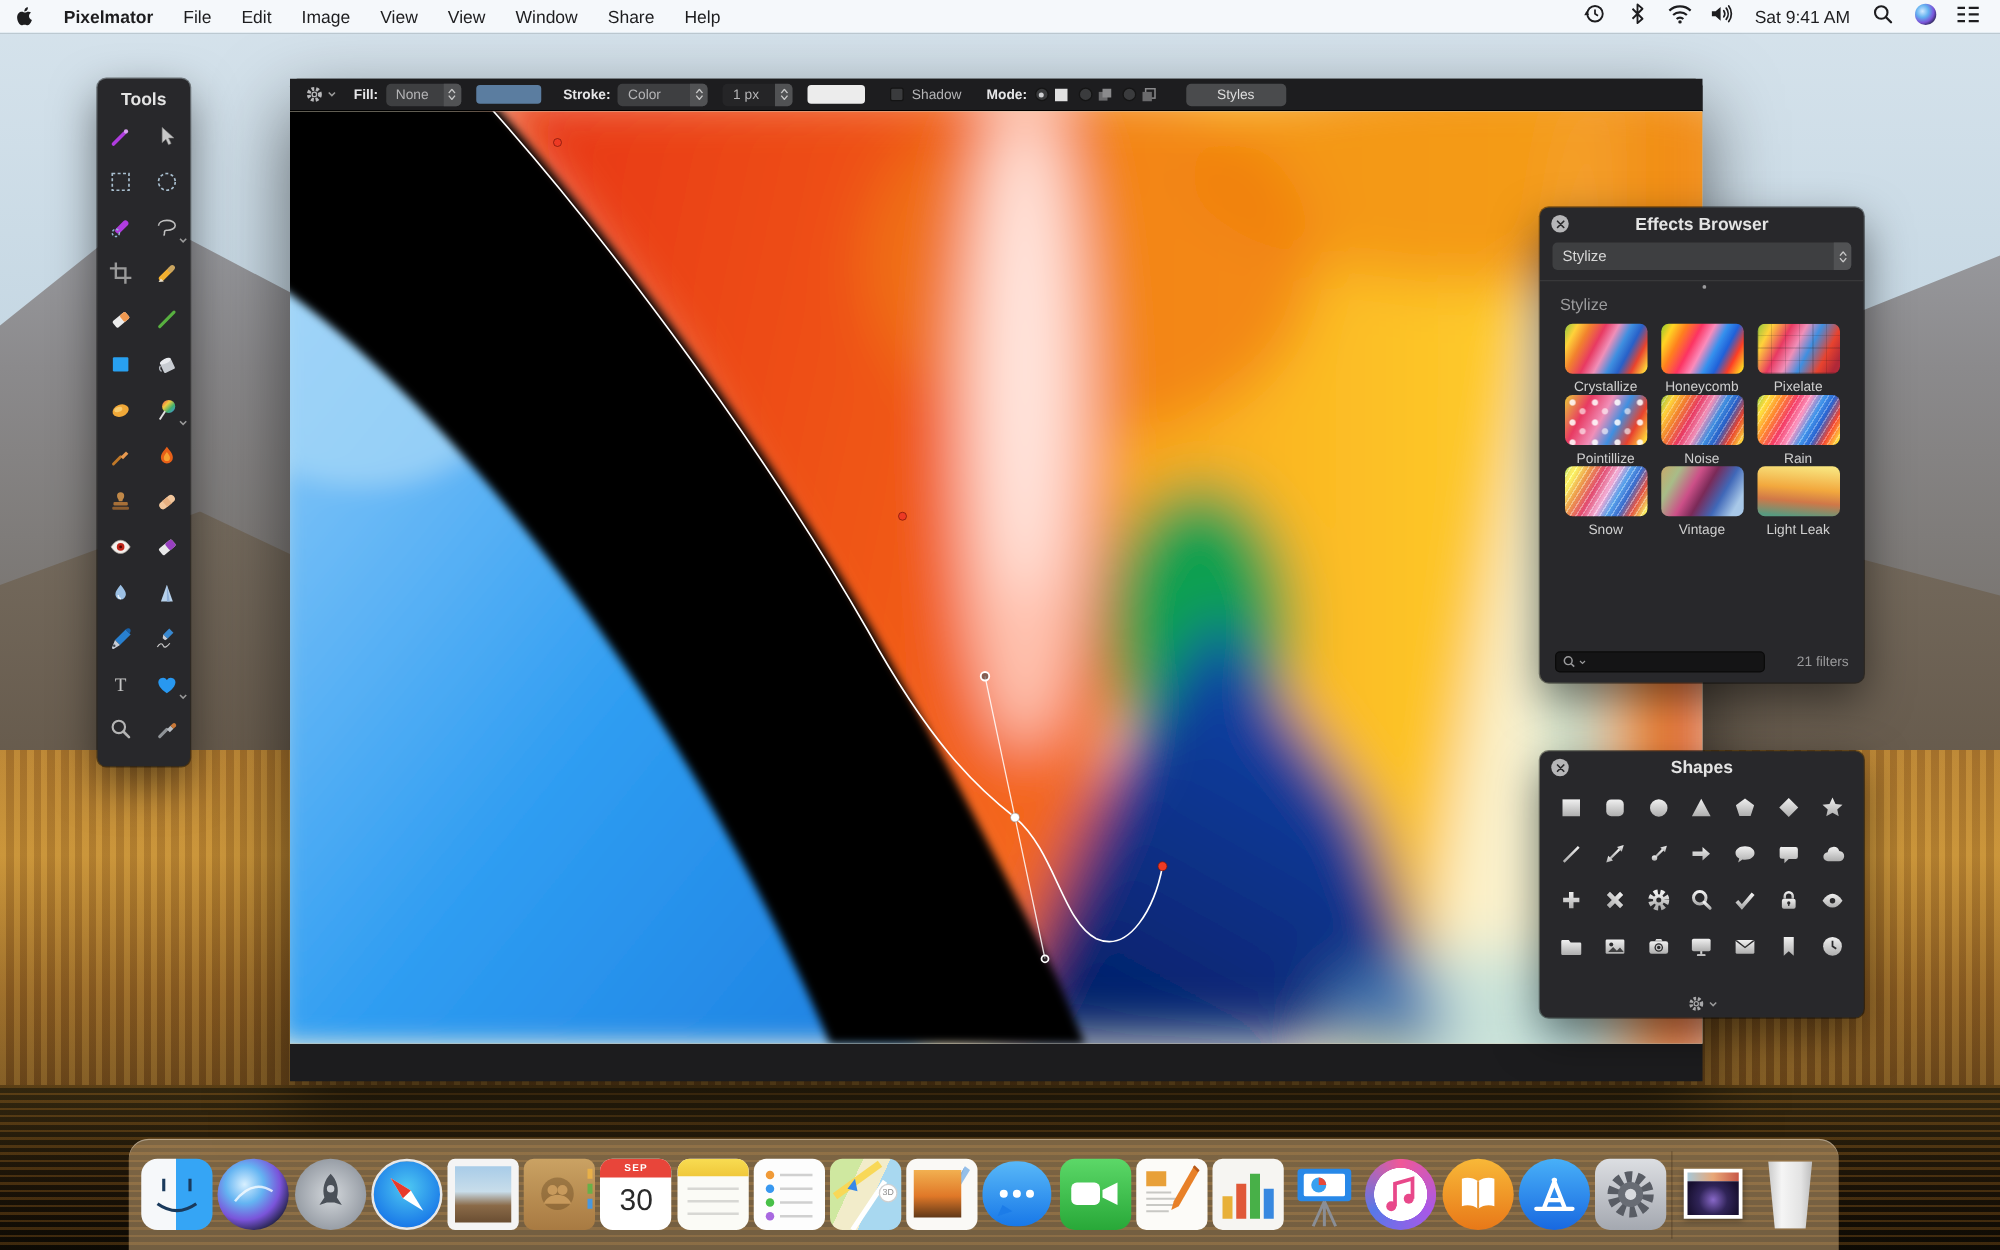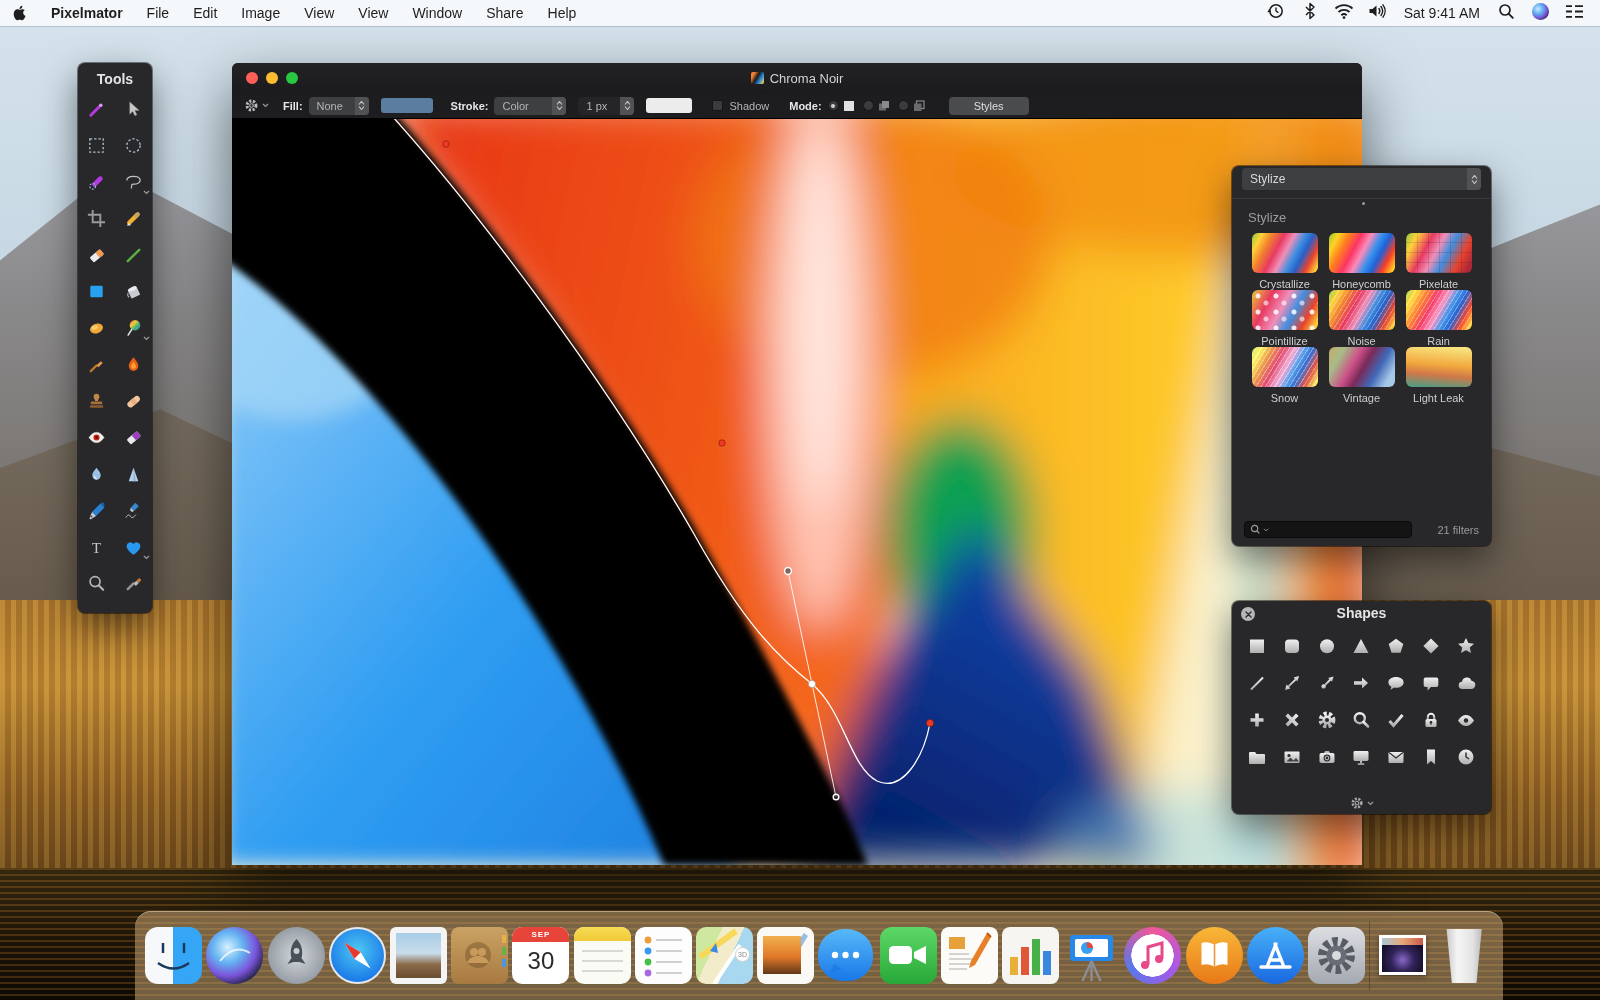--- a/index.html
+++ b/index.html
@@ -107,21 +107,21 @@
   
   #shapes { left:1232px; top:601px; width:259px; height:213px; }
   #shapes .hdr { height:24px; position:relative; display:flex; align-items:center; justify-content:center; }
   #shpgrid { display:grid; grid-template-columns:repeat(7,1fr); padding:2px 8px 0; }
   .shcell { height:37px; display:flex; align-items:center; justify-content:center; }
   #shfooter { position:absolute; bottom:4px; left:0; right:0; display:flex; justify-content:center; align-items:center; gap:3px; }
 
   
   #dock { position:absolute; left:103px; top:911px; width:1368px; height:89px; z-index:40;
     background:rgba(216,178,126,.5); border-radius:16px 16px 0 0;
-    box-shadow:inset 0 1px 0 rgba(255,255,255,.35); display:flex; align-items:center; justify-content:space-evenly; padding:16px 6px;margin-left:32px; }
+    box-shadow:inset 0 1px 0 rgba(255,255,255,.35); display:flex; align-items:center; justify-content:space-evenly; padding:16px 6px; }
   .di { width:57px; height:57px; position:relative; flex:none; }
   .rico { width:57px; height:57px; border-radius:13px; position:relative; overflow:hidden; }
   .cico { width:57px; height:57px; border-radius:50%; position:relative; overflow:hidden; }
   .dockdiv { width:1px; height:70px; background:rgba(60,40,20,.4); flex:none; }
 
   .cal-top { height:15px; background:#e8453a; color:#fff; font-size:8px; font-weight:bold; text-align:center; line-height:15px; letter-spacing:1px; }
   .cal-day { text-align:center; font-size:24px; color:#2a2a2a; line-height:38px; font-weight:400; }
   .badge3d { position:absolute; right:3px; top:20px; width:15px; height:15px; border-radius:50%; background:#fff;
     font-size:7px; color:#8a8a8a; display:flex; align-items:center; justify-content:center; border:1px solid #d0d0d0; }
   .trash { width:44px; height:54px; margin:2px auto 0;
@@ -429,29 +429,20 @@
         <svg width="21" height="21" viewBox="0 0 22 22">
           <path d="M5 17l6-6" stroke="#909498" stroke-width="2.6" stroke-linecap="round"></path>
           <path d="M11 11l3-3 2.5 2.5-3 3z" fill="#b8bcc2"></path>
           <path d="M14 8l2-2a1.8 1.8 0 012.5 2.5l-2 2z" fill="#c87838"></path>
         </svg>
       </div>
   </div>
 </div>
 
 <div id="doc">
-  <div id="titlebar">
-    <div class="tl red"></div>
-    <div class="tl yel"></div>
-    <div class="tl grn"></div>
-    <div class="ttl">
-      <span class="proxy"></span>
-      <span>Chroma Noir</span>
-    </div>
-  </div>
 
   <div id="toolbar">
     <div style="margin-left:12px; display:flex; align-items:center; gap:3px">
       <svg width="15" height="15" viewBox="0 0 20 20">
           <circle cx="10" cy="10" r="6" fill="none" stroke="#b8b8ba" stroke-width="4" stroke-dasharray="2.9 2"></circle>
           <circle cx="10" cy="10" r="2.4" fill="#1d1d1f" stroke="#b8b8ba" stroke-width="1.5"></circle>
         </svg>
       <svg width="7" height="5" viewBox="0 0 7 5">
           <path d="M1 1l2.5 2.5L6 1" fill="none" stroke="#9a9a9a" stroke-width="1.2"></path>
         </svg>
@@ -551,20 +542,28 @@
         <circle cx="698" cy="604" r="3.6" fill="#ee3a24" stroke="#7a1408" stroke-width=".6"></circle>
         <circle cx="580" cy="565" r="3.6" fill="#ffffff" stroke="#888" stroke-width=".5"></circle>
         <circle cx="556" cy="452" r="3.4" fill="rgba(40,40,40,.55)" stroke="#ffffff" stroke-width="1.5"></circle>
         <circle cx="604" cy="678" r="2.8" fill="rgba(40,40,40,.55)" stroke="#ffffff" stroke-width="1.4"></circle>
       </g>
     </svg>
   </div>
 </div>
 
 <div id="effects" class="dpanel">
+  <div class="hdr">
+    <div class="closebtn">
+        <svg width="7" height="7" viewBox="0 0 7 7">
+          <path d="M1 1l5 5M6 1L1 6" stroke="#2a2a2c" stroke-width="1.4" stroke-linecap="round"></path>
+        </svg>
+      </div>
+    <div class="ptitle">Effects Browser</div>
+  </div>
   <div class="dd" style="height:22px; font-size:12px">
     <span>Stylize</span>
     <span class="stepper" style="height:22px">
         <svg width="7" height="4" viewBox="0 0 7 4">
           <path d="M1 3.5L3.5.5 6 3.5" fill="none" stroke="#c8c8c8" stroke-width="1.1"></path>
         </svg>
         <svg width="7" height="4" viewBox="0 0 7 4">
           <path d="M1 .5L3.5 3.5 6 .5" fill="none" stroke="#c8c8c8" stroke-width="1.1"></path>
         </svg>
       </span>

